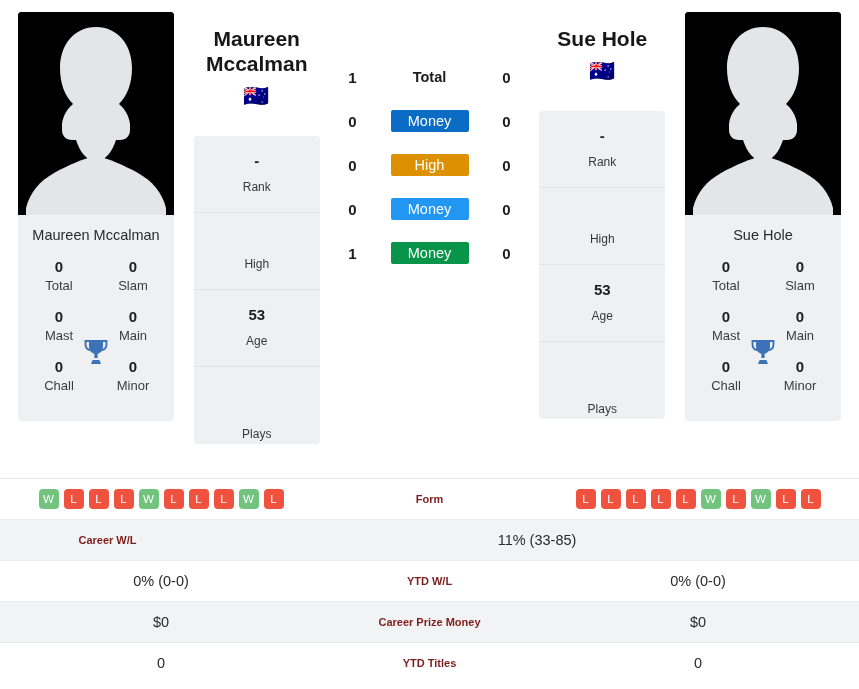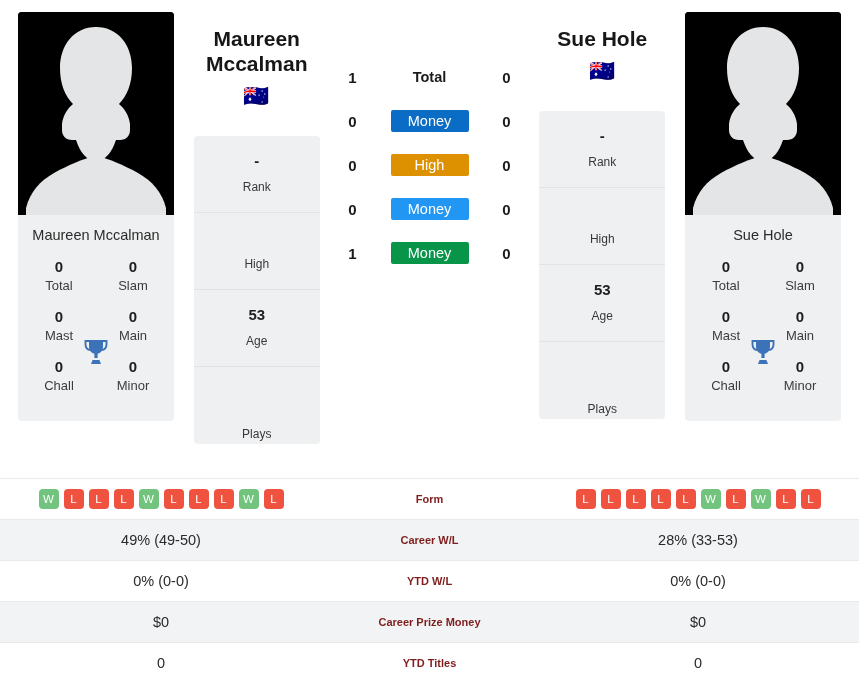--- a/index.html
+++ b/index.html
@@ -418,23 +418,22 @@
           <div class="fb w">W</div>
           <div class="fb l">L</div>
           <div class="fb w">W</div>
           <div class="fb l">L</div>
           <div class="fb l">L</div>
         </div>
     </div>
   </div>
 
   <div class="trow shade">
-    <div class="tcell">49% (49-50)</div>
     <div class="tcell mid">Career W/L</div>
-    <div class="tcell">28% (33-53)</div>
+    <div class="tcell">11% (33-85)</div>
   </div>
 
   <div class="trow">
     <div class="tcell">0% (0-0)</div>
     <div class="tcell mid">YTD W/L</div>
     <div class="tcell">0% (0-0)</div>
   </div>
 
   <div class="trow shade">
     <div class="tcell">$0</div>

